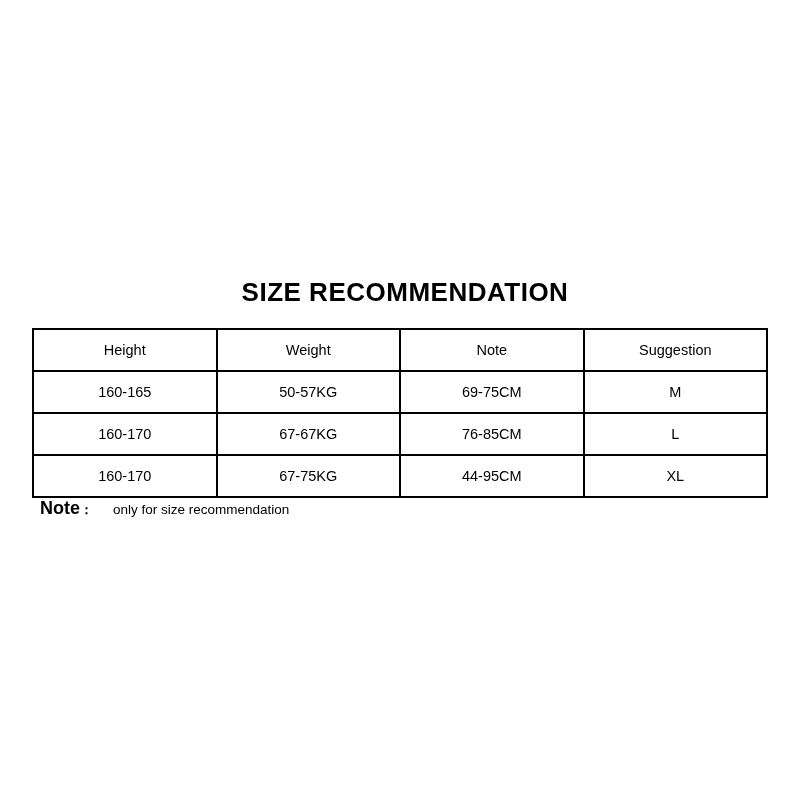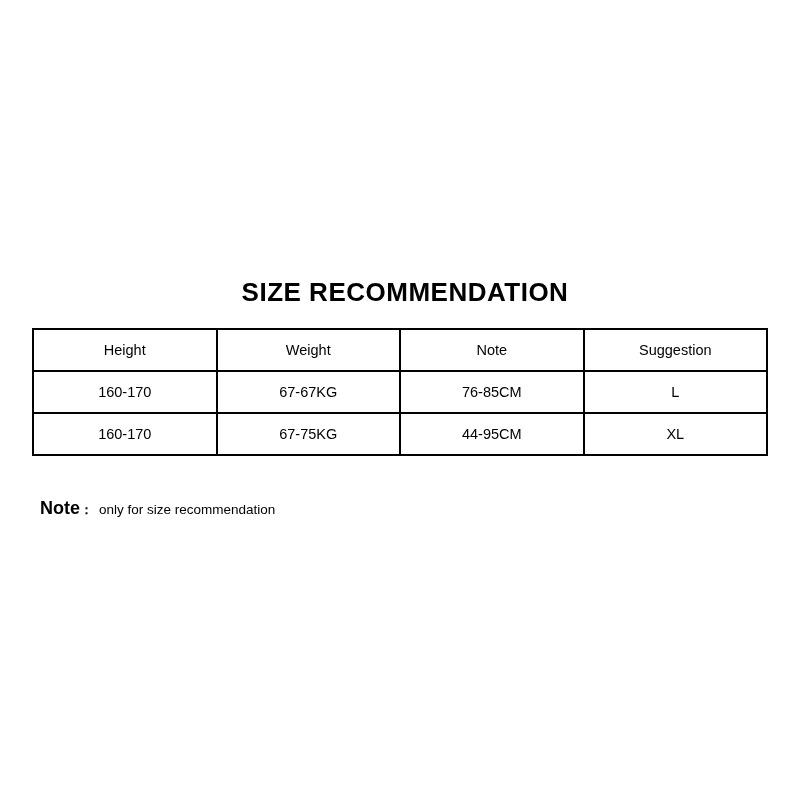--- a/index.html
+++ b/index.html
@@ -64,41 +64,47 @@
   .note .note-label {
     font-weight: bold;
     font-size: 18px;
   }
   .note .note-colon {
     font-weight: bold;
     font-size: 13px;
   }
   .note .note-text {
     font-size: 13.5px;
-    margin-left: 6px;
+    margin-left: 20px;
   }
 </style>
 </head>
 <body>
 
 <div class="page">
 
   <div class="title">SIZE RECOMMENDATION</div>
 
   <div class="table-wrap">
     <table class="size-table">
       <thead>
         <tr>
           <td>Height</td>
           <td>Weight</td>
           <td>Note</td>
           <td>Suggestion</td>
         </tr>
       </thead>
       <tbody>
+        <tr>
+          <td>160-165</td>
+          <td>50-57KG</td>
+          <td>69-75CM</td>
+          <td>M</td>
+        </tr>
         <tr>
           <td>160-170</td>
           <td>67-67KG</td>
           <td>76-85CM</td>
           <td>L</td>
         </tr>
         <tr>
           <td>160-170</td>
           <td>67-75KG</td>
           <td>44-95CM</td>

